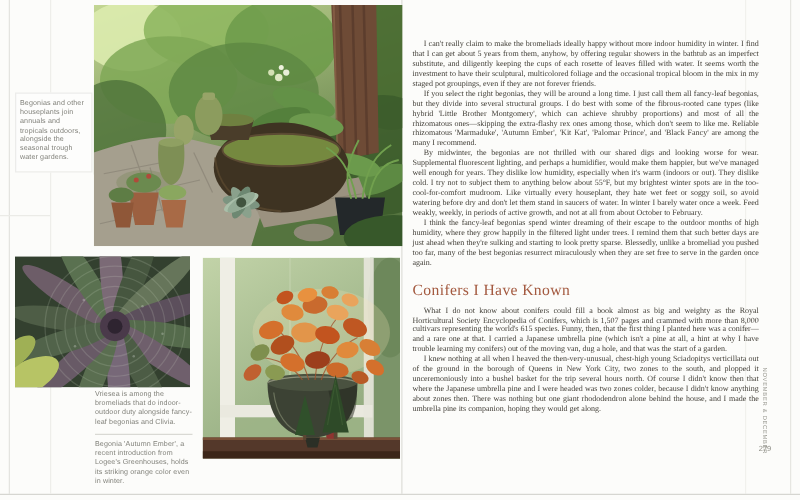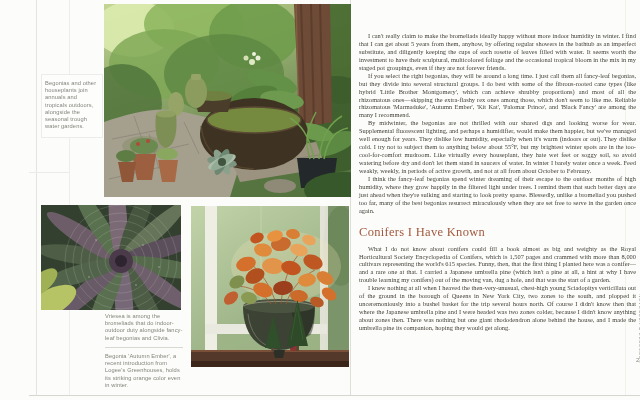--- a/index.html
+++ b/index.html
@@ -2,21 +2,21 @@
 <html><head>
 <meta charset="utf-8">
 <style>
   html,body{margin:0;padding:0;}
   body{
     width:640px;height:400px;overflow:hidden;
     background:#fcfcfa;
     font-family:"Liberation Sans", sans-serif;
     position:relative;
   }
-  .spread{position:absolute;inset:0;margin-left:29px;}
+  .spread{position:absolute;inset:0;}
   .hairline{position:absolute;background:#dcdcd7;}
   .photo{position:absolute;margin:0;padding:0;overflow:hidden;z-index:2;}
   .photo svg{display:block;}
 
   
   .caption-box{
     position:absolute;left:12px;top:74px;width:62px;
     background:#fdfdfc;border:1px solid #ececе8;border:1px solid #ececea;
     padding:5px 3px 6px 3px;box-sizing:border-box;z-index:3;
   }

